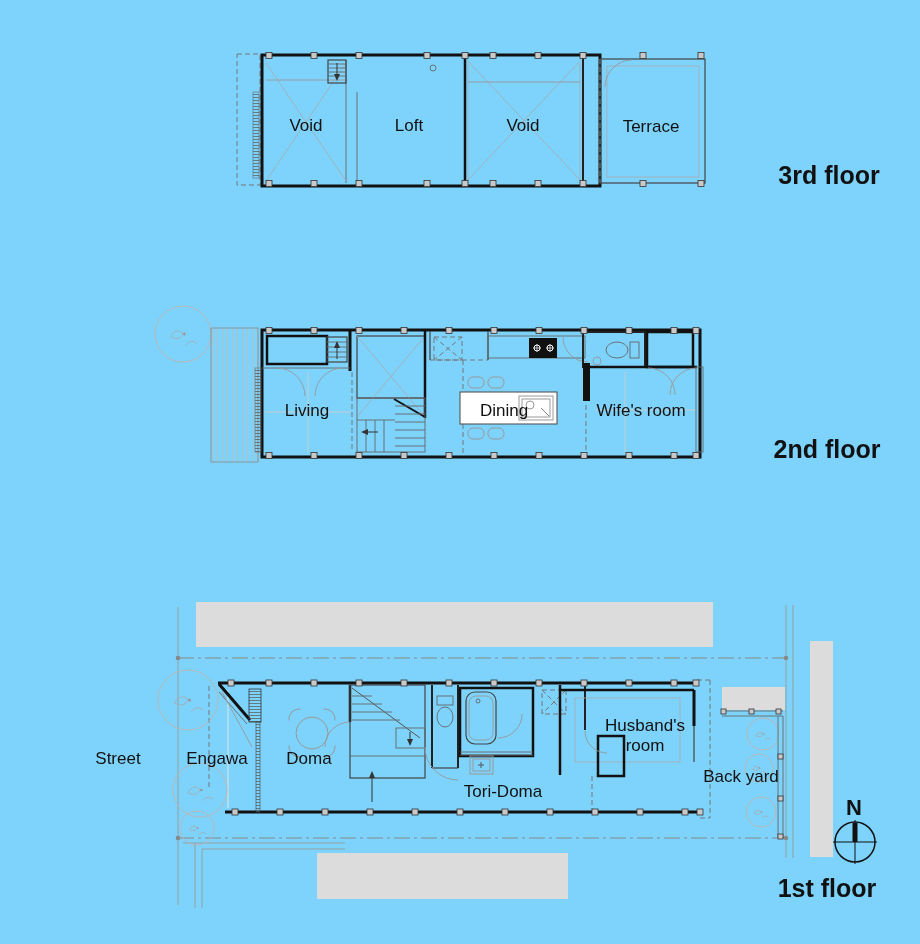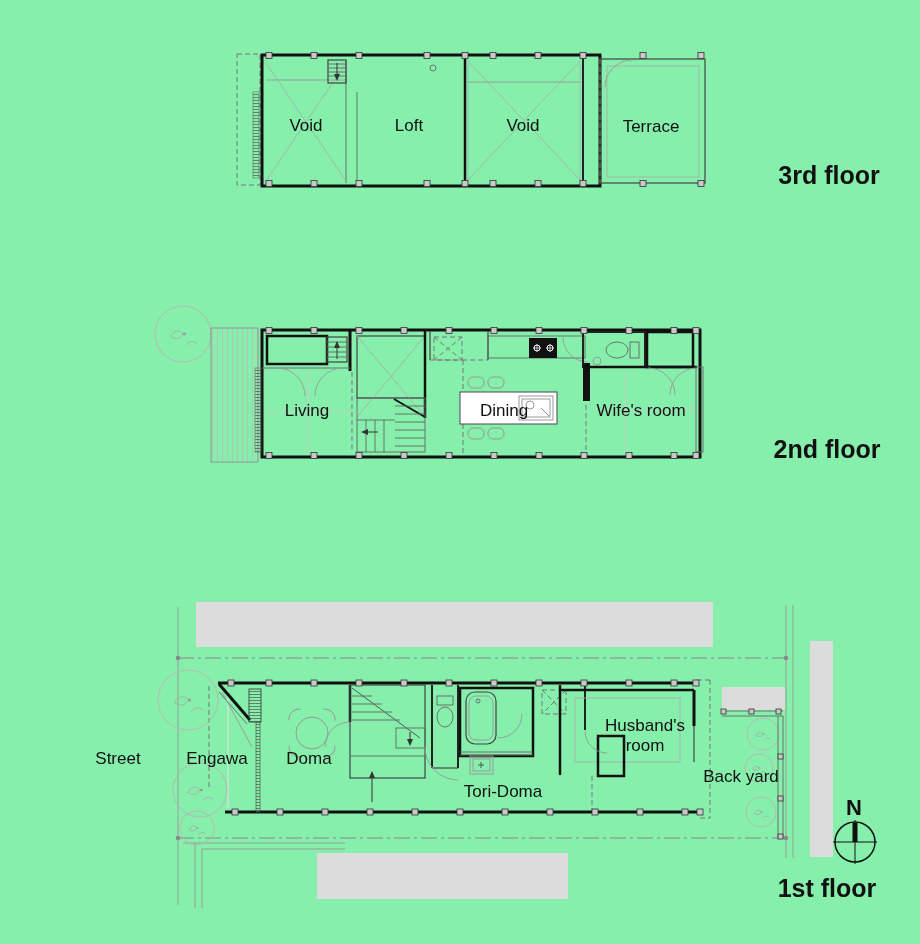--- a/index.html
+++ b/index.html
@@ -1,16 +1,16 @@
 <!DOCTYPE html>
 <html><head>
 <meta charset="utf-8">
 <style>
   html,body{margin:0;padding:0;background:#ffffff;}
-  .canvas{position:relative;width:920px;height:944px;background:#86efac;overflow:hidden;
+  .canvas{position:relative;width:920px;height:944px;background:#7dd3fc;overflow:hidden;
           font-family:"Liberation Sans","DejaVu Sans",sans-serif;}
   svg{display:block}
   text{fill:#111;font-family:"Liberation Sans","DejaVu Sans",sans-serif;}
   .room{font-size:17px;}
   .ctx{font-size:17px;}
   .floorlbl{font-size:25px;font-weight:600;}
   .north{font-size:22px;font-weight:600;}
   .w3{stroke:#111;stroke-width:3;fill:none;}
   .w25{stroke:#111;stroke-width:2.5;fill:none;}
   .w2{stroke:#222;stroke-width:2;fill:none;}

